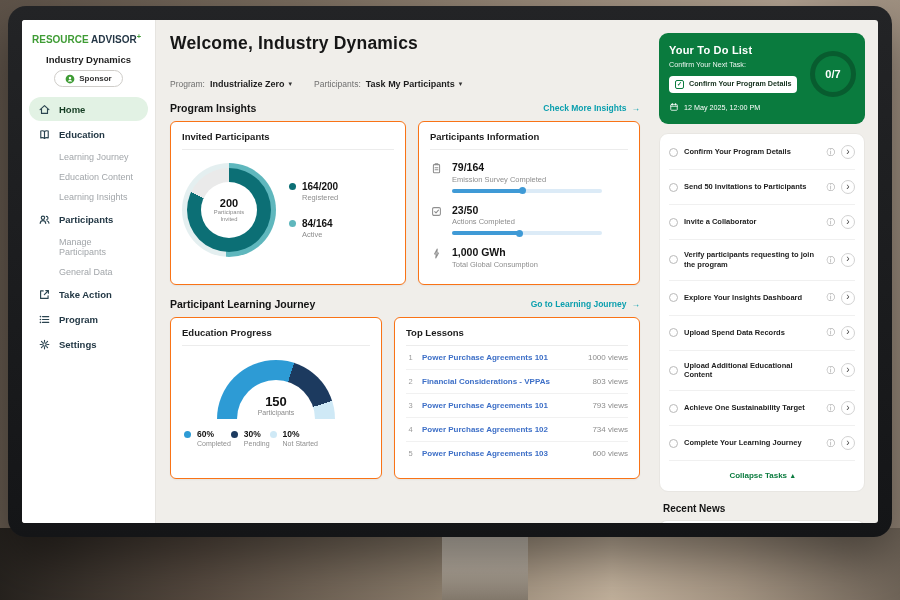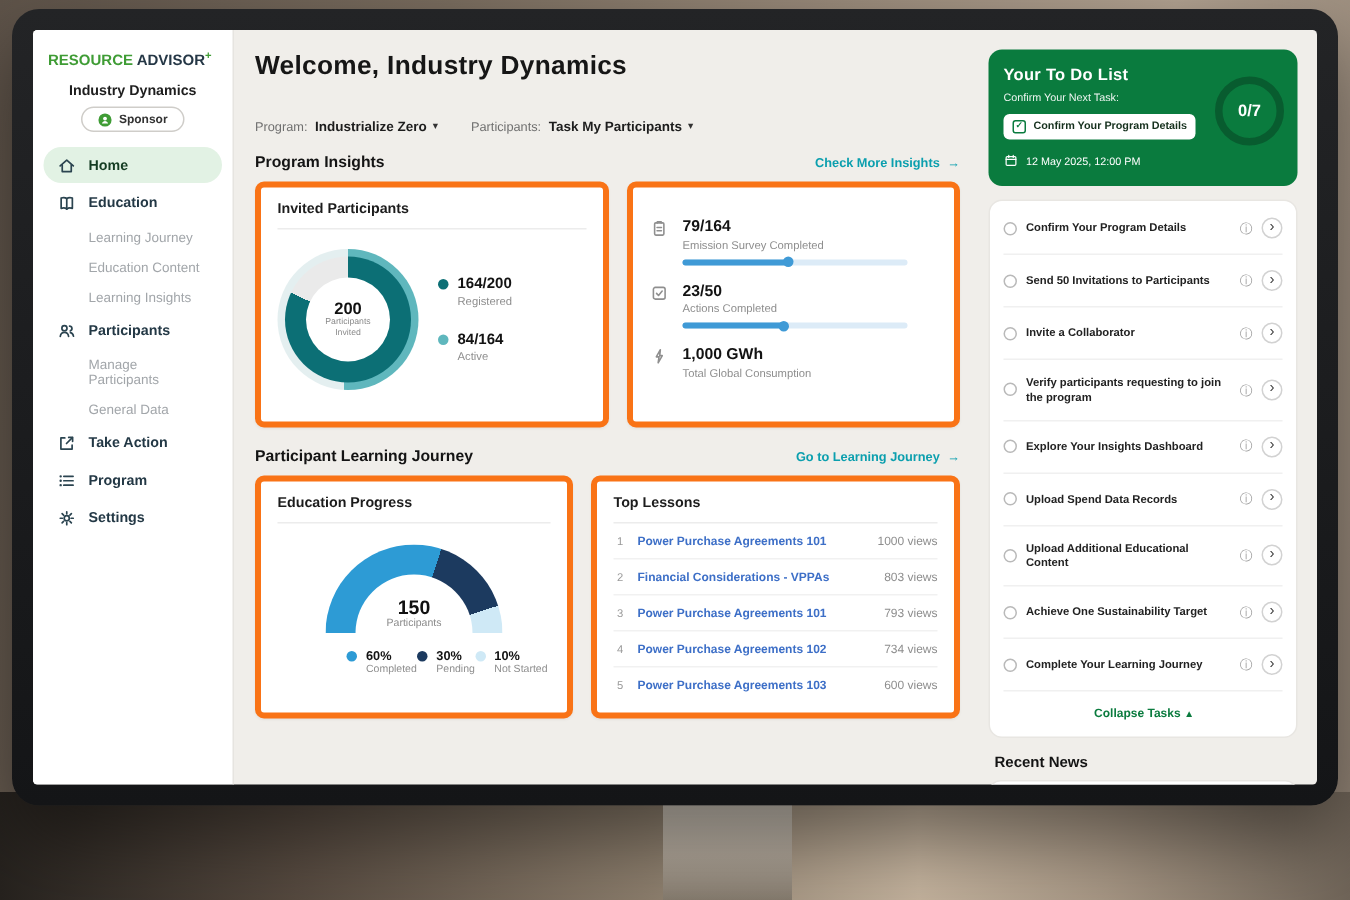--- a/index.html
+++ b/index.html
@@ -38,21 +38,21 @@
   .welcome{font-size:17.5px;font-weight:bold;color:#161616;letter-spacing:.2px;}
   .filters{display:flex;gap:22px;align-items:center;margin-top:25px;}
   .filter{display:flex;align-items:center;cursor:pointer;}
   .filter-label{font-size:8.5px;color:#6f6f6f;}
   .filter-value{font-size:9px;font-weight:bold;color:#1d1d1d;margin-left:5px;}
   .caret{font-size:7px;color:#333;margin-left:4px;}
   .section-head{display:flex;justify-content:space-between;align-items:center;margin:13px 0 7px;}
   .section-title{font-size:10.5px;font-weight:bold;color:#141414;}
   .section-link{display:flex;align-items:center;gap:5px;font-size:8.5px;font-weight:bold;color:#0b9fae;cursor:pointer;text-decoration:none;}
   .cards{display:flex;gap:12px;}
-  .card{background:#fff;border:4px solid #f97316;border-radius:6px;padding:9px 11px;box-shadow:0 1px 2px rgba(0,0,0,.05);}
+  .card{background:#fff;border:1px solid #f97316;border-radius:6px;padding:9px 11px;box-shadow:0 1px 2px rgba(0,0,0,.05);}
   .card-title{font-size:9.5px;font-weight:bold;color:#1c1c1c;padding-bottom:7px;border-bottom:1px solid #ececec;}
 
   .card-invited{width:236px;height:164px;}
   .card-info{flex:1;height:164px;}
   .donut-wrap{display:flex;align-items:center;gap:13px;margin-top:13px;}
   .donut{position:relative;width:94px;height:94px;border-radius:50%;flex:none;
     background:conic-gradient(#5fb7bd 0 51%,#e4eff0 51% 100%);}
   .donut-mid{position:absolute;inset:5px;border-radius:50%;
     background:conic-gradient(#0c6f75 0 82%,#eaeaea 82% 100%);}
   .donut-hole{position:absolute;inset:19px;border-radius:50%;background:#fff;
@@ -78,21 +78,21 @@
   .w48{width:48%;}.w46{width:46%;}
 
   .card-edu{width:212px;height:162px;}
   .gauge{position:relative;width:118px;height:60px;margin:14px auto 0;overflow:hidden;}
   .gauge-arc{position:absolute;left:0;top:0;width:118px;height:118px;border-radius:50%;
     background:conic-gradient(from 270deg,#2d9bd5 0deg 108deg,#1c3a5f 108deg 162deg,#cfe9f6 162deg 180deg,transparent 180deg 360deg);}
   .gauge-hole{position:absolute;left:20px;top:20px;width:78px;height:78px;border-radius:50%;background:#fff;}
   .gauge-center{position:relative;z-index:2;text-align:center;margin-top:-26px;}
   .g-val{font-size:13px;font-weight:bold;color:#111;}
   .g-lab{font-size:7px;color:#8a8a8a;}
-  .legendB{display:flex;justify-content:flex-end;margin-top:13px;padding:0 2px;}
+  .legendB{display:flex;justify-content:flex-start;margin-top:13px;padding:0 2px;}
   .legendB .leg-val{font-size:8.5px;}
   .legendB .leg-lab{font-size:7px;}
   .dot-completed{background:#2d9bd5;}
   .dot-pending{background:#1c3a5f;}
   .dot-notstarted{background:#cfe9f6;}
 
   .card-lessons{flex:1;height:162px;display:flex;flex-direction:column;}
   .lesson-row{display:flex;align-items:center;gap:7px;padding:7px 0;border-bottom:1px solid #f1f1f1;}
   .lesson-row:last-child{border-bottom:none;}
   .lesson-rank{font-size:7.5px;color:#9a9a9a;width:9px;text-align:center;flex:none;}
@@ -274,20 +274,21 @@
                   <div>
                     <div class="leg-val">84/164</div>
                     <div class="leg-lab">Active</div>
                   </div>
                 </div>
               </div>
             </div>
           </section>
 
           <section class="card card-info">
+            <div class="card-title">Participants Information</div>
             <div class="stat">
               <span class="stat-icon">
                   <svg viewBox="0 0 16 16">
                     <rect x="4.2" y="3.2" width="7.6" height="10" rx="1"></rect>
                     <path d="M6.4 3.2v-1h3.2v1"></path>
                     <path d="M6.2 7h3.6M6.2 9.6h3.6"></path>
                   </svg>
                 </span>
               <div>
                 <div class="stat-val">79/164</div>

